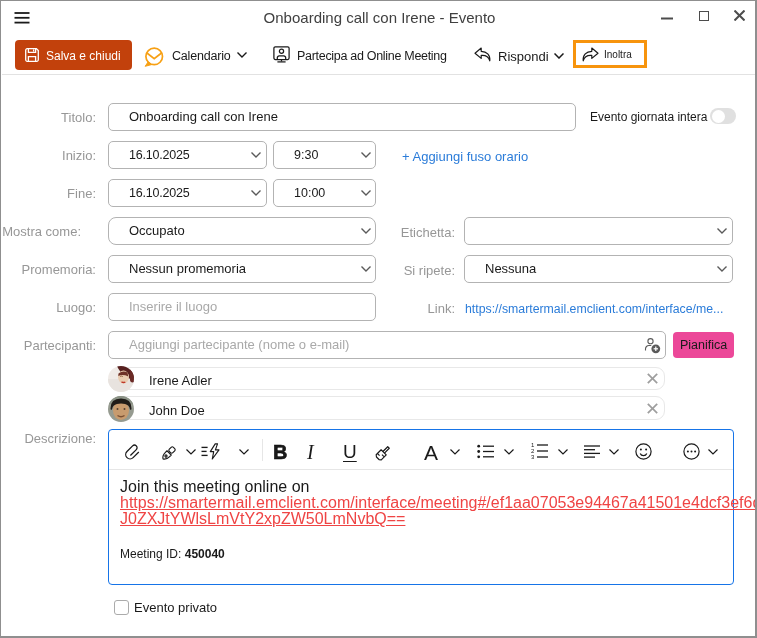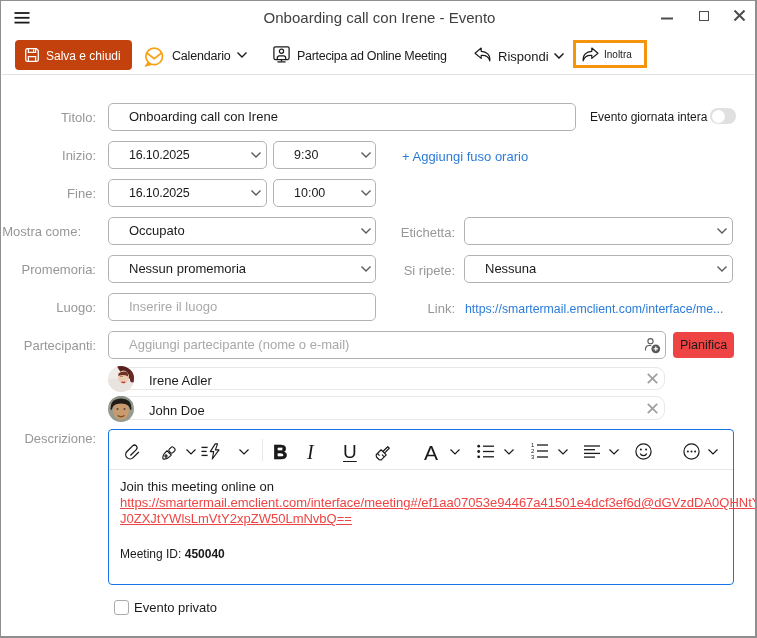--- a/index.html
+++ b/index.html
@@ -109,21 +109,21 @@
   <div class="box" style="left:107px;top:178px;width:159px;font-size:12.5px;letter-spacing:-0.2px">16.10.2025</div>
   <svg class="chev" style="left:250px;top:189px" viewBox="0 0 10 6">
       <path d="M0.5 0.5 L5 5 L9.5 0.5" fill="none" stroke="#5a5a5a" stroke-width="1.4"></path>
     </svg>
   <div class="box" style="left:272px;top:178px;width:103px;font-size:12.5px;padding-left:20px">10:00</div>
   <svg class="chev" style="left:360px;top:189px" viewBox="0 0 10 6">
       <path d="M0.5 0.5 L5 5 L9.5 0.5" fill="none" stroke="#5a5a5a" stroke-width="1.4"></path>
     </svg>
 
   <div class="lbl" style="right:674px;top:223px">Mostra come:</div>
-  <div class="box" style="left:107px;top:216px;width:268px;">Occupato</div>
+  <div class="box" style="left:107px;top:216px;width:268px;border-radius:8px;">Occupato</div>
   <svg class="chev" style="left:360px;top:227px" viewBox="0 0 10 6">
       <path d="M0.5 0.5 L5 5 L9.5 0.5" fill="none" stroke="#5a5a5a" stroke-width="1.4"></path>
     </svg>
   <div class="lbl" style="right:300px;top:224px">Etichetta:</div>
   <div class="box" style="left:463px;top:216px;width:269px;"></div>
   <svg class="chev" style="left:716px;top:227px" viewBox="0 0 10 6">
       <path d="M0.5 0.5 L5 5 L9.5 0.5" fill="none" stroke="#5a5a5a" stroke-width="1.4"></path>
     </svg>
 
   <div class="lbl" style="right:659px;top:261px">Promemoria:</div>
@@ -148,21 +148,21 @@
     <g fill="none" stroke="#5a5a5a" stroke-width="1.1">
       <circle cx="6.5" cy="4.2" r="2.6"></circle>
       <path d="M1.5 13.5 v-1.6 a3.4 3.4 0 0 1 3.4-3.4 h2.4"></path>
     </g>
     <circle cx="11.8" cy="11.8" r="4.4" fill="#5a5a5a"></circle>
     <g stroke="#fff" stroke-width="1.2">
         <line x1="11.8" y1="9.6" x2="11.8" y2="14"></line>
         <line x1="9.6" y1="11.8" x2="14" y2="11.8"></line>
       </g>
   </svg>
-  <div class="abs" style="left:672px;top:331px;width:61px;height:26px;background:#ef4444;border-radius:4px;text-align:center;line-height:26px;font-size:12.5px;">Pianifica</div>
+  <div class="abs" style="left:672px;top:331px;width:61px;height:26px;background:#ec4899;border-radius:4px;text-align:center;line-height:26px;font-size:12.5px;">Pianifica</div>
 
   <div class="abs" style="left:115px;top:366px;width:549px;height:23px;border:1px solid #e8e8e8;border-radius:9px;"></div>
   <svg class="abs" style="left:107px;top:365px" width="26" height="26" viewBox="0 0 26 26">
     <defs>
         <clipPath id="av1">
           <circle cx="13" cy="13" r="13"></circle>
         </clipPath>
       </defs>
     <g clip-path="url(#av1)">
       <rect width="26" height="26" fill="#f0ebe7"></rect>
@@ -304,21 +304,21 @@
   <svg class="abs" style="left:682px;top:442px" width="17" height="17" viewBox="0 0 17 17">
     <circle cx="8.5" cy="8.5" r="7.6" fill="none" stroke="#1a1a1a" stroke-width="1.2"></circle>
     <circle cx="4.9" cy="8.5" r="1" fill="#1a1a1a"></circle>
       <circle cx="8.5" cy="8.5" r="1" fill="#1a1a1a"></circle>
       <circle cx="12.1" cy="8.5" r="1" fill="#1a1a1a"></circle>
   </svg>
   <svg class="chev" style="left:707px;top:448px" viewBox="0 0 10 6">
       <path d="M0.5 0.5 L5 5 L9.5 0.5" fill="none" stroke="#1a1a1a" stroke-width="1.2"></path>
     </svg>
 
-  <div class="abs" style="left:119px;top:478px;width:610px;font-size:13px;line-height:16px;">
+  <div class="abs" style="left:119px;top:478px;width:610px;font-size:16px;line-height:16px;">
     Join this meeting online on<br>
     <span style="color:#ef4444;text-decoration:underline;">https://smartermail.emclient.com/interface/meeting#/ef1aa07053e94467a41501e4dcf3ef6d@dGVzdDA0QHNtYX<br>J0ZXJtYWlsLmVtY2xpZW50LmNvbQ==</span>
   </div>
   <div class="abs" style="left:119px;top:546px;font-size:12px;">Meeting ID: <b>450040</b></div>
 
   <div class="abs" style="left:113px;top:599px;width:15px;height:15px;border:1px solid #ababab;border-radius:3px;"></div>
   <div class="abs" style="left:133px;top:599px;font-size:13px;">Evento privato</div>
 
 </div>
 

